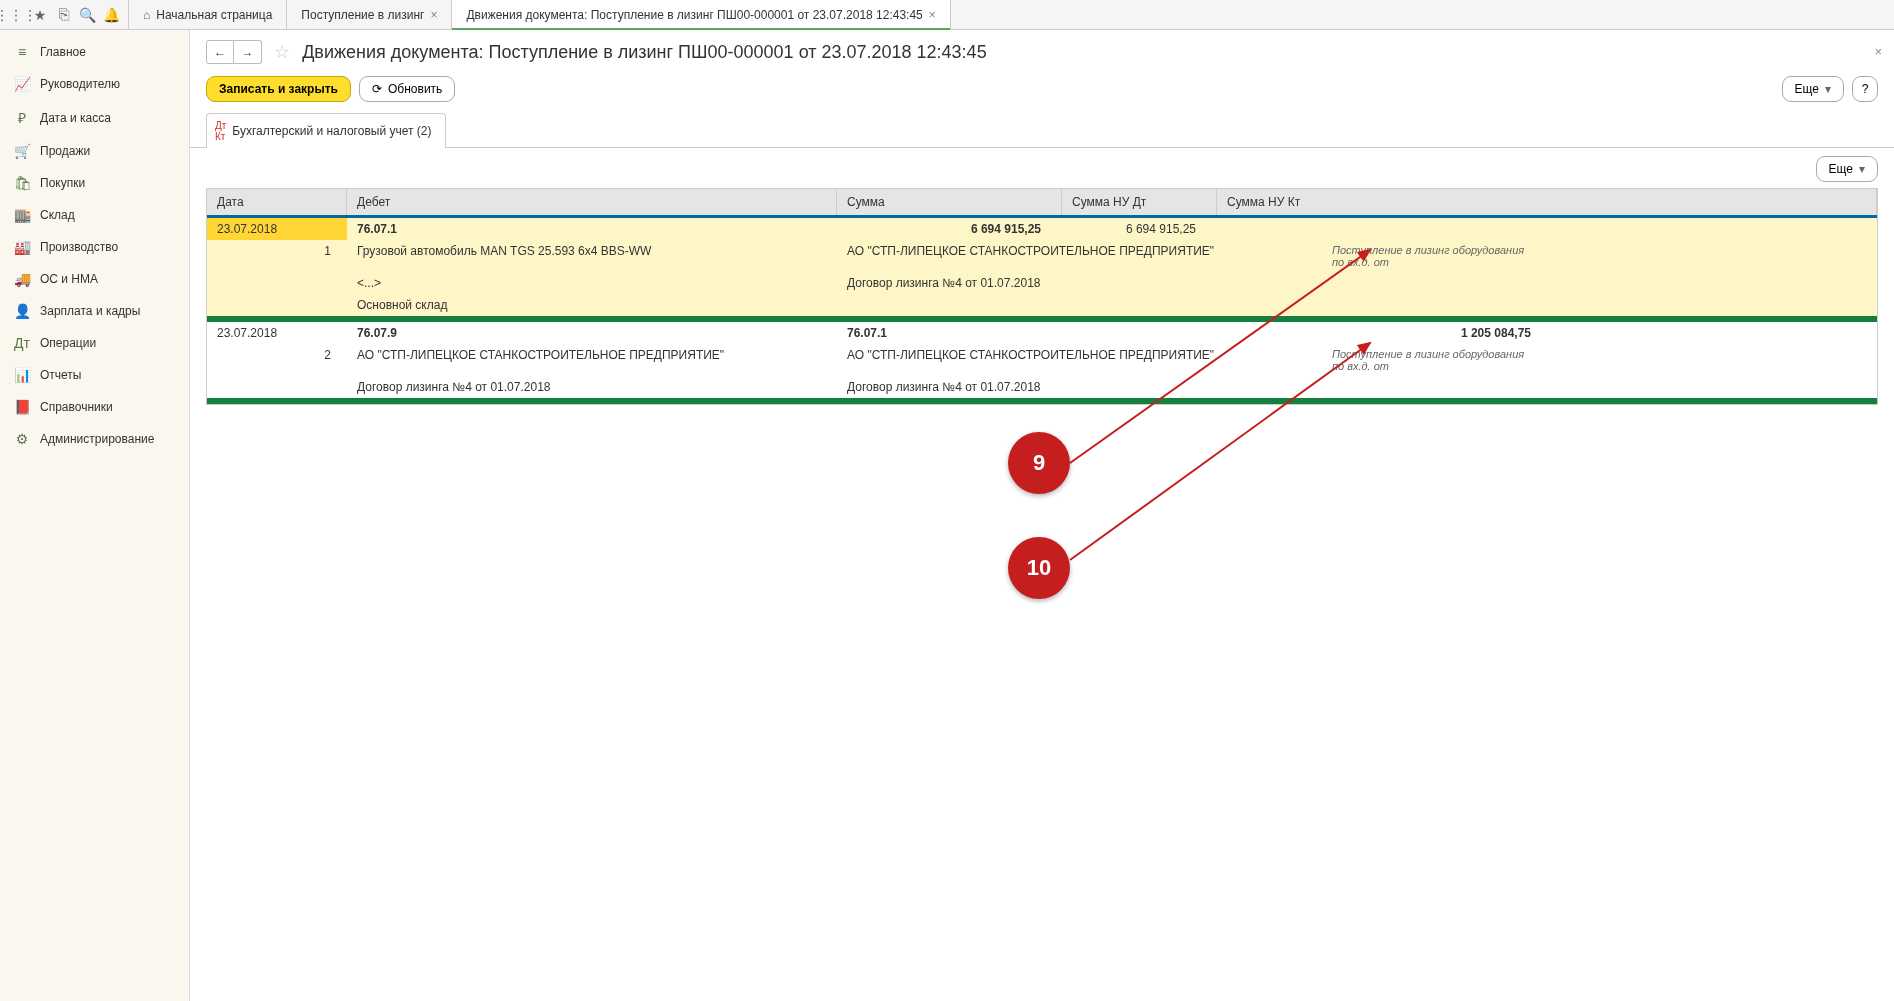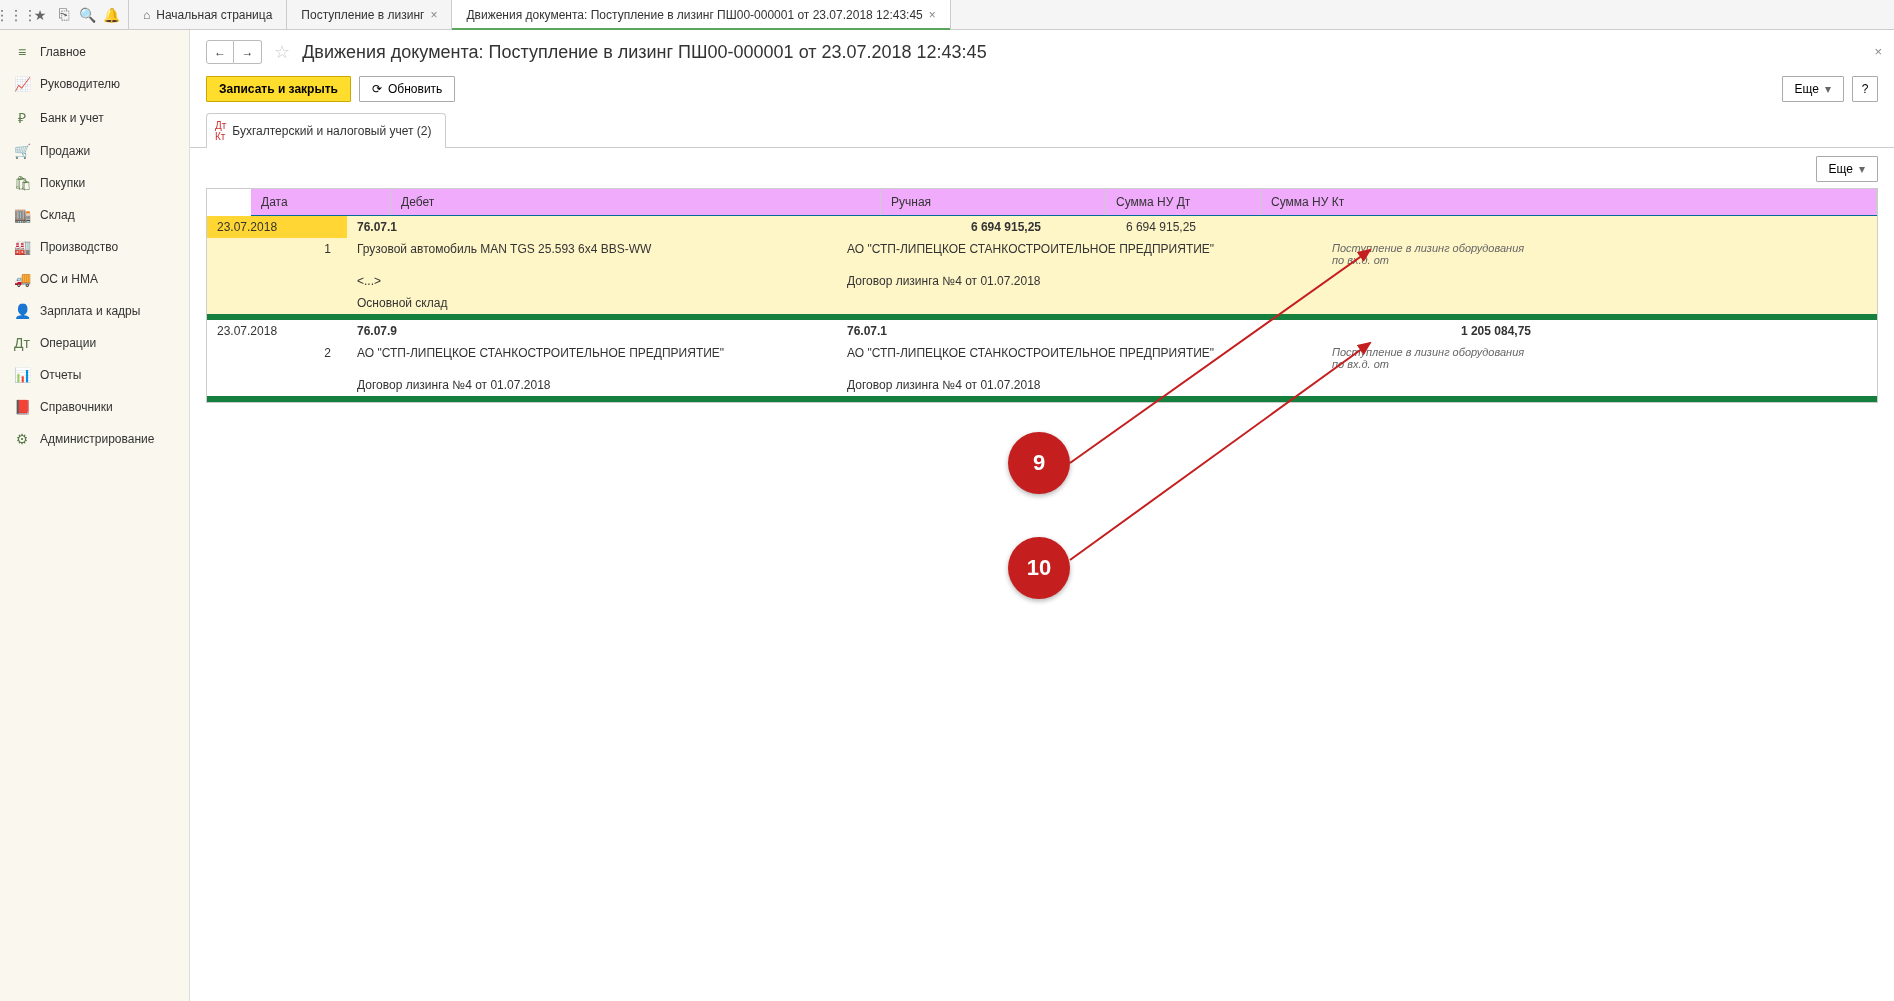--- a/index.html
+++ b/index.html
@@ -30,39 +30,39 @@
 .title-row { display: flex; align-items: center; padding: 10px 16px 8px 16px; gap: 12px; }
 .nav-btns { display: flex; gap: 0; }
 .nav-btn { width: 28px; height: 24px; border: 1px solid #bbb; background: #fff; display: flex; align-items: center; justify-content: center; cursor: pointer; }
 .nav-btn:first-child { border-radius: 3px 0 0 3px; }
 .nav-btn:last-child { border-radius: 0 3px 3px 0; border-left: none; }
 .star-icon { color: #ccc; font-size: 18px; cursor: pointer; }
 .page-title { font-size: 18px; font-weight: normal; }
 .title-close { position: absolute; right: 12px; top: 14px; color: #888; cursor: pointer; font-size: 13px; }
 
 .action-row { display: flex; align-items: center; padding: 4px 16px 10px 16px; gap: 8px; }
-.btn { padding: 5px 12px; border: 1px solid #aaa; border-radius: 1px; background: #fff; cursor: pointer; display: inline-flex; align-items: center; gap: 6px; font-size: 12px; }
+.btn { padding: 5px 12px; border: 1px solid #aaa; border-radius: 9px; background: #fff; cursor: pointer; display: inline-flex; align-items: center; gap: 6px; font-size: 12px; }
 .btn-primary { background: #ffdd2d; border-color: #c9a800; font-weight: bold; }
 .btn-right { margin-left: auto; }
 .btn-more::after { content: ' ▾'; color: #666; }
 .btn-help { width: 26px; justify-content: center; padding: 5px 0; }
 
 .checkbox-row { display: flex; align-items: center; gap: 6px; padding: 0 16px 10px 16px; color: #555; }
 .checkbox-row input { cursor: pointer; }
 
 .subtabs { display: flex; align-items: center; padding: 0 16px; border-bottom: 1px solid #ccc; }
 .subtab { padding: 6px 14px 6px 8px; border: 1px solid #ccc; border-bottom: none; border-radius: 4px 4px 0 0; background: #fff; display: flex; align-items: center; gap: 6px; cursor: pointer; position: relative; top: 1px; }
 .subtab-icon { color: #c33; font-size: 10px; }
 
 .table-toolbar { display: flex; justify-content: flex-end; padding: 8px 16px 6px 16px; }
 
 
 .table-wrap { padding: 0 16px 16px 16px; flex: 1; position: relative; }
 .table { border: 1px solid #ccc; width: 100%; }
-.thead { display: flex; background: #f0abfc; border-bottom: 1px solid #0369a1; margin-left: 44px; }
+.thead { display: flex; background: #e5e5e5; border-bottom: 3px solid #0369a1; }
 .th { padding: 6px 10px; border-right: 1px solid #ccc; font-size: 12px; }
 .col-date { width: 140px; }
 .col-debit { width: 490px; }
 .col-credit { width: 485px; }
 .col-sum { width: 225px; text-align: left; }
 .col-nudt { width: 155px; text-align: left; }
 .col-nukt { flex: 1; text-align: left; }
 
 .trow-group { border-bottom: 6px solid #15803d; }
 .trow-group.hl { background: #fff6c8; }
@@ -120,21 +120,21 @@
     <div class="sidebar-item">
         <span class="sidebar-icon">≡</span>
         <span>Главное</span>
       </div>
     <div class="sidebar-item">
         <span class="sidebar-icon">📈</span>
         <span>Руководителю</span>
       </div>
     <div class="sidebar-item">
         <span class="sidebar-icon">₽</span>
-        <span>Банк и учет</span>
+        <span>Дата и касса</span>
       </div>
     <div class="sidebar-item">
         <span class="sidebar-icon">🛒</span>
         <span>Продажи</span>
       </div>
     <div class="sidebar-item">
         <span class="sidebar-icon">🛍</span>
         <span>Покупки</span>
       </div>
     <div class="sidebar-item">
@@ -210,21 +210,21 @@
       <button class="btn btn-more">
           <span>Еще</span>
         </button>
     </div>
 
     <div class="table-wrap">
       <div class="table">
         <div class="thead">
           <div class="th col-date">Дата</div>
           <div class="th col-debit">Дебет</div>
-          <div class="th col-sum">Ручная</div>
+          <div class="th col-sum">Сумма</div>
           <div class="th col-nudt">Сумма НУ Дт</div>
           <div class="th col-nukt">Сумма НУ Кт</div>
         </div>
 
         <div class="trow-group hl">
           <div class="trow">
             <div class="td td-date hl-date">23.07.2018</div>
             <div class="td td-credit td-credit-acc">76.07.1</div>
             <div class="td td-sum">6 694 915,25</div>
             <div class="td td-nudt">6 694 915,25</div>

